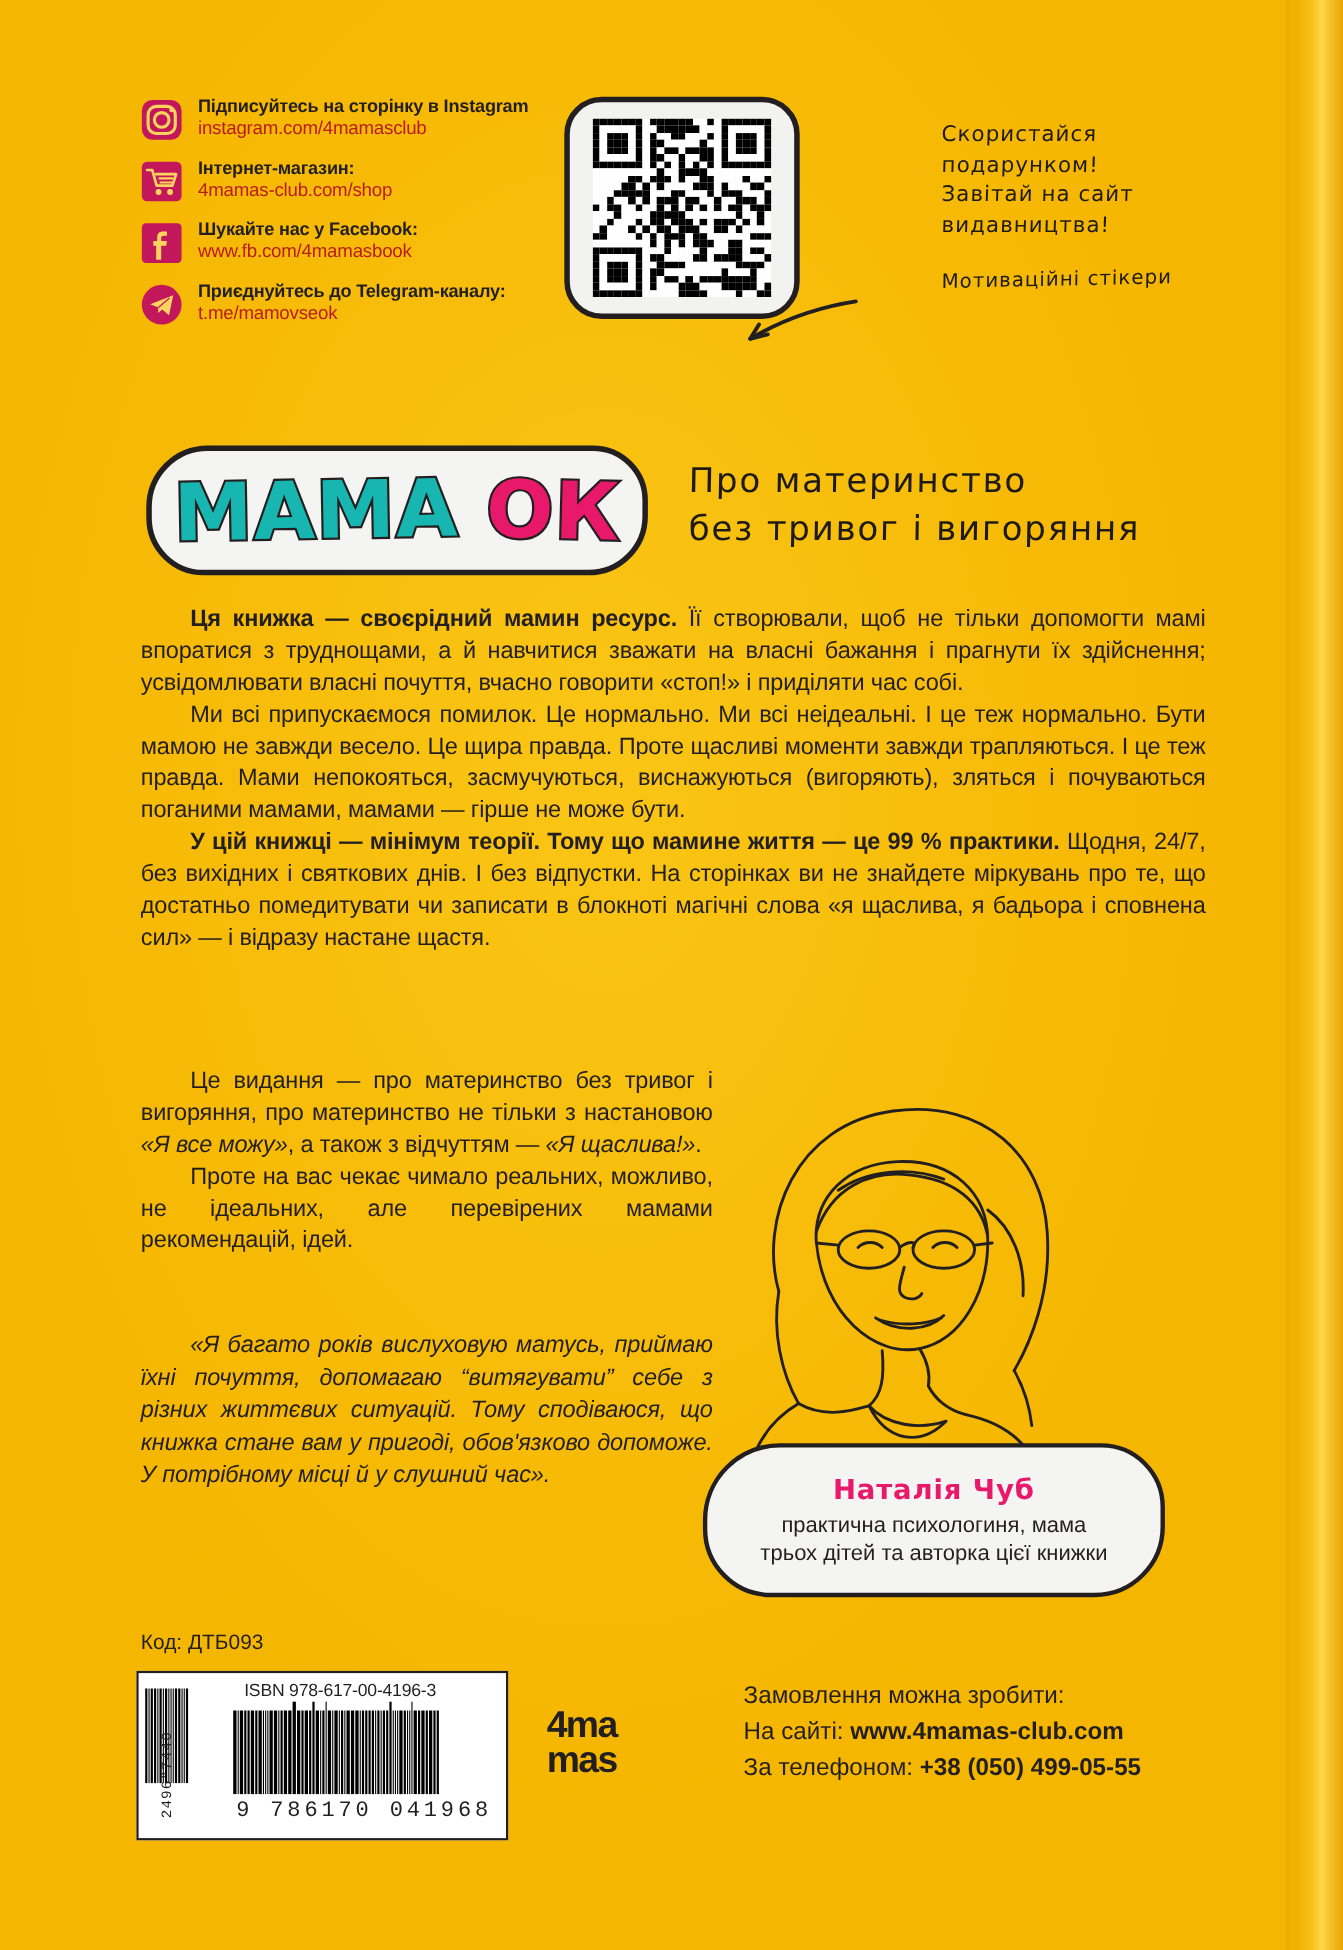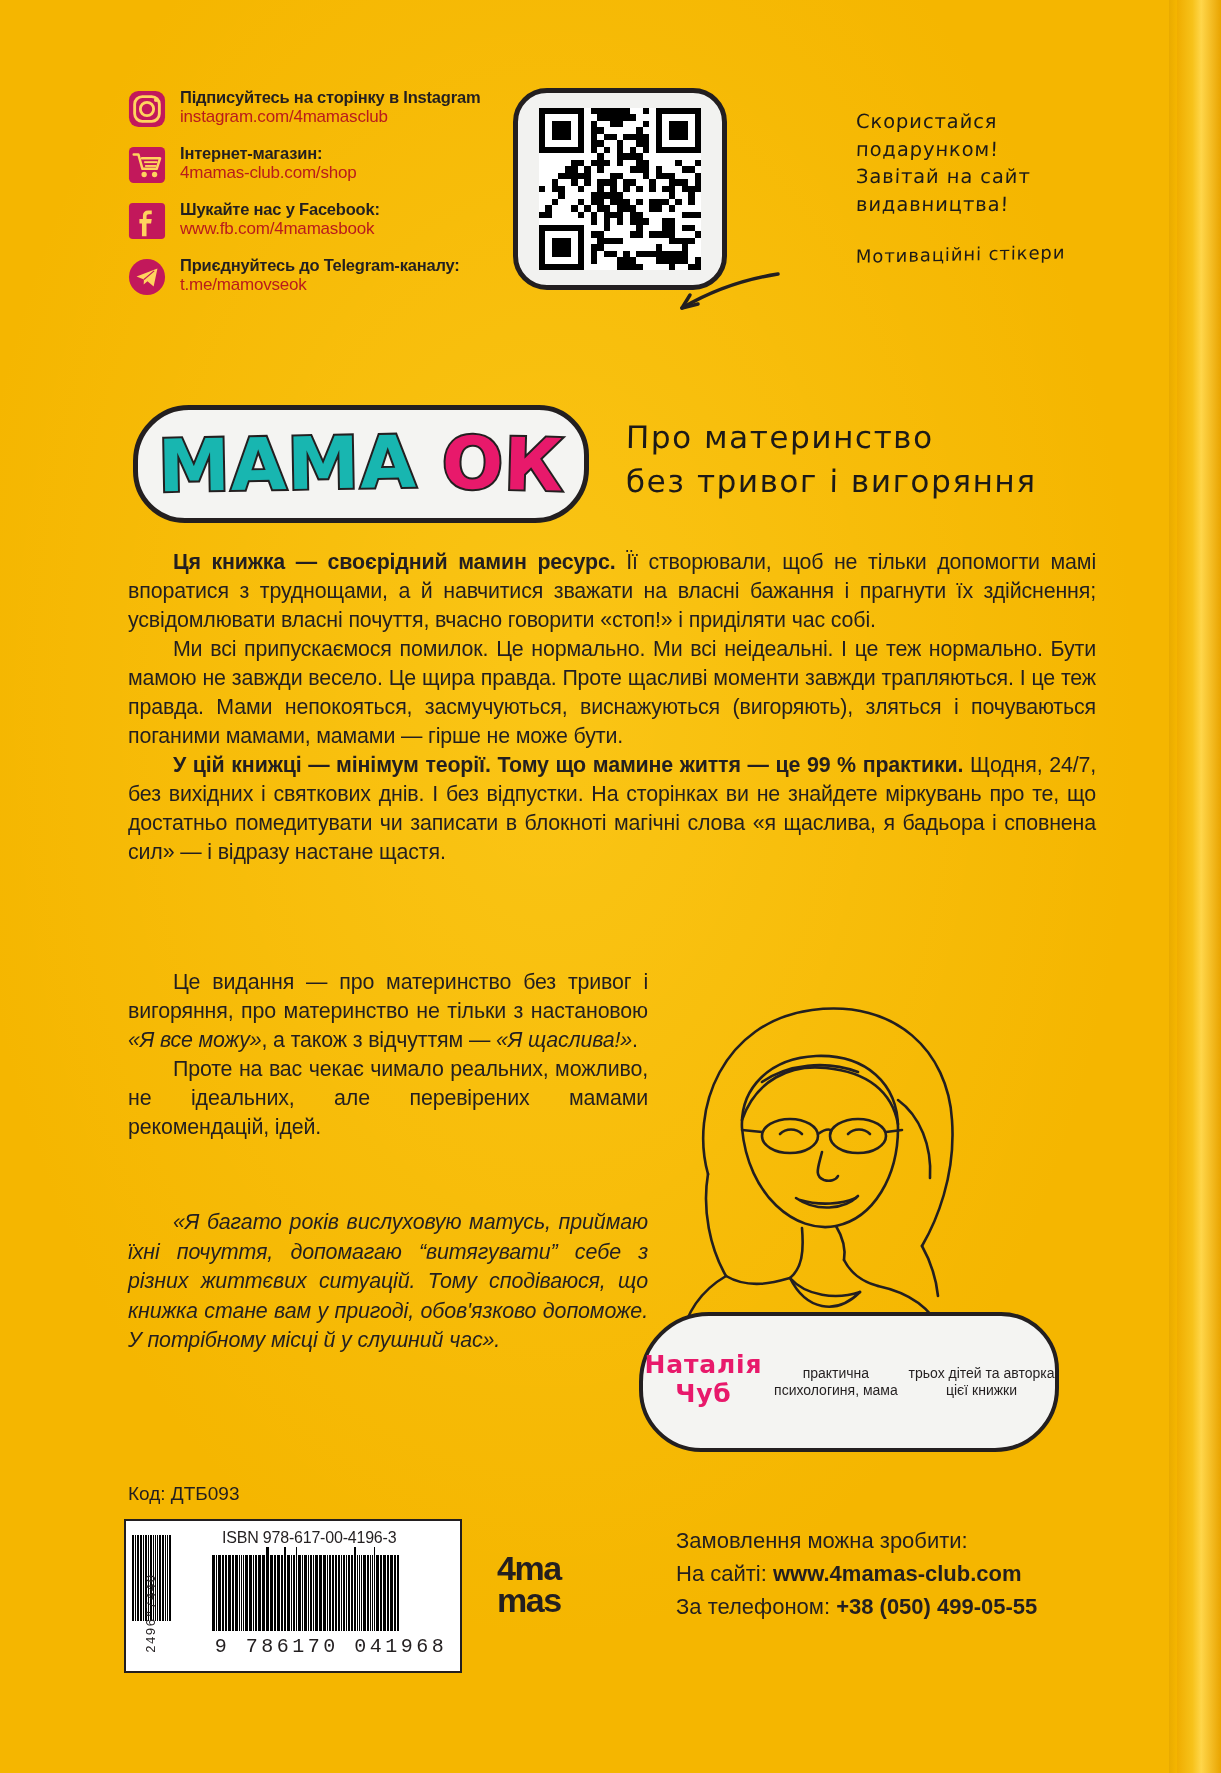--- a/index.html
+++ b/index.html
@@ -254,35 +254,35 @@
     position: absolute;
     inset: 0;
     background: #f4f4f2;
     border: 4px solid #231f20;
     border-radius: 70px 58px 64px 62px;
   }
   .author-inner {
     position: absolute;
     inset: 0;
     display: flex;
-    flex-direction: row;
+    flex-direction: column;
     align-items: center;
     justify-content: center;
     text-align: center;
   }
   .author-name {
     font-family: "DejaVu Sans", sans-serif;
     font-weight: bold;
     font-size: 25px;
     color: #e8196b;
     letter-spacing: 0.8px;
     margin-bottom: 6px;
   }
   .author-role {
-    font-size: 14px;
+    font-size: 20px;
     line-height: 1.25;
     color: #231f20;
   }
 
   
   .code-label {
     position: absolute;
     left: 128px;
     top: 1483px;
     font-size: 19px;

